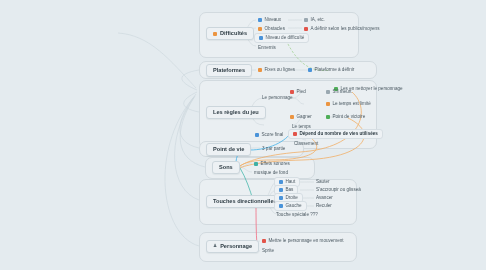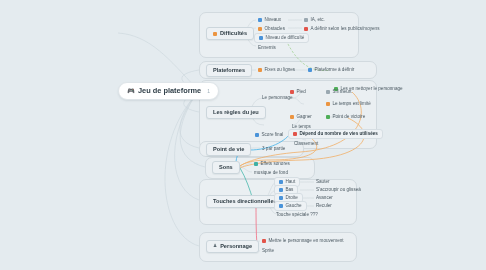--- a/index.html
+++ b/index.html
@@ -157,25 +157,20 @@
     <path d="M286,40 C300,70 318,72 330,70" fill="none" stroke="#9fd08f" stroke-width="0.7" stroke-dasharray="2.5 1.6"></path>
     <path d="M352,92 C372,110 362,148 300,152 C262,155 246,162 240,166" fill="none" stroke="#f2ab5f" stroke-width="0.75"></path>
     <path d="M348,118 C378,132 368,158 302,160 C264,161 246,165 240,168" fill="none" stroke="#f2ab5f" stroke-width="0.75"></path>
     <path d="M306,134 C330,150 312,160 270,160 C250,160 242,164 239,167" fill="none" stroke="#f2ab5f" stroke-width="0.75"></path>
     <path d="M292,131 C286,142 268,150 250,150 C238,150 236,156 236,164" fill="none" stroke="#4ab5e8" stroke-width="0.85"></path>
     <path d="M240,168 C246,178 250,190 253,200" fill="none" stroke="#47b8ac" stroke-width="0.8"></path>
     <path d="M256,202 C256,216 256,232 257,246" fill="none" stroke="#ef7b8e" stroke-width="0.9"></path>
     <rect x="254.2" y="199.6" width="3" height="3" fill="#ef7b8e"></rect>
   </svg>
 
-  <div class="node root">
-    <span class="glyph big">🎮</span>
-    <span class="lbl">Jeu de plateforme</span>
-    <span class="tag">1</span>
-  </div>
 
   <div class="node main" style="left:206px;top:27px;">
     <span class="mk orange"></span>
     <span class="lbl">Difficultés</span>
   </div>
   <div class="node sub" style="left:254px;top:15px;">
     <span class="mk blue"></span>
     <span class="lbl">Niveaux</span>
   </div>
   <div class="node sub" style="left:300px;top:15px;">

